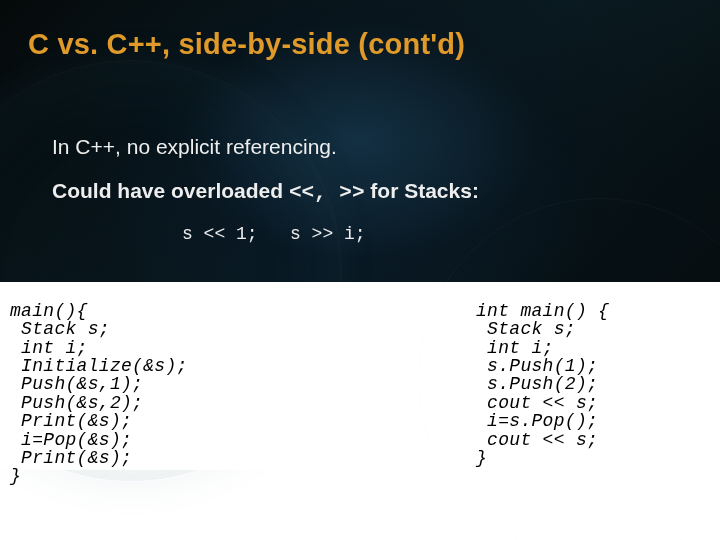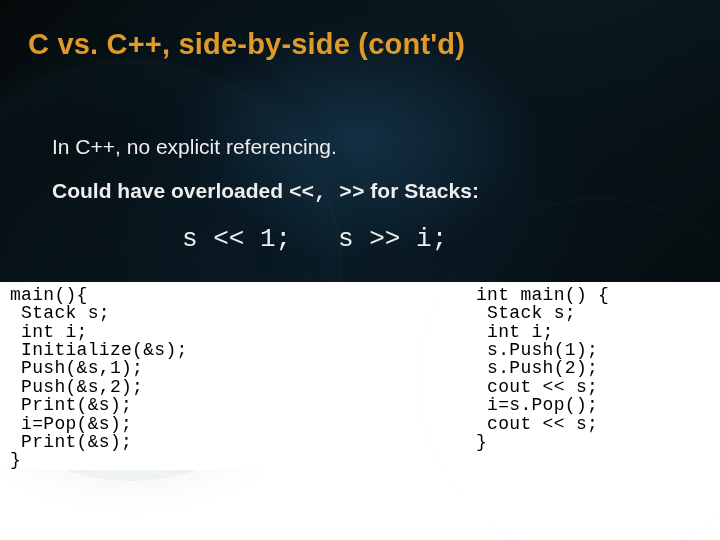--- a/index.html
+++ b/index.html
@@ -65,42 +65,43 @@
   }
   .body .line1 { margin-bottom: 18px; }
   .body .line2 { margin-bottom: 16px; font-weight: bold; }
   .body .mono {
     font-family: "Courier New", Courier, monospace;
     font-size: 21px;
   }
   .example {
     margin-left: 130px;
     font-family: "Courier New", Courier, monospace;
-    font-size: 26px;
+    font-size: 18px;
     white-space: pre;
   }
   .code-strip {
     position: absolute;
     left: 0;
     right: 0;
     top: 282px;
     height: 188px;
     background: #ffffff;
     color: #000;
     display: flex;
     flex-direction: row;
   }
   .code-col {
     flex: 0 0 50%;
-    padding: 4px 8px 4px 10px;
+    padding: 20px 8px 4px 10px;
     font-family: "Courier New", Courier, monospace;
     font-size: 18px;
     line-height: 1.02;
     white-space: pre;
     letter-spacing: 0.3px;
+    font-style: italic;
   }
   .code-col.right {
     padding-left: 98px;
   }
 </style>
 </head>
 <body>
 
 <div class="slide">
 

